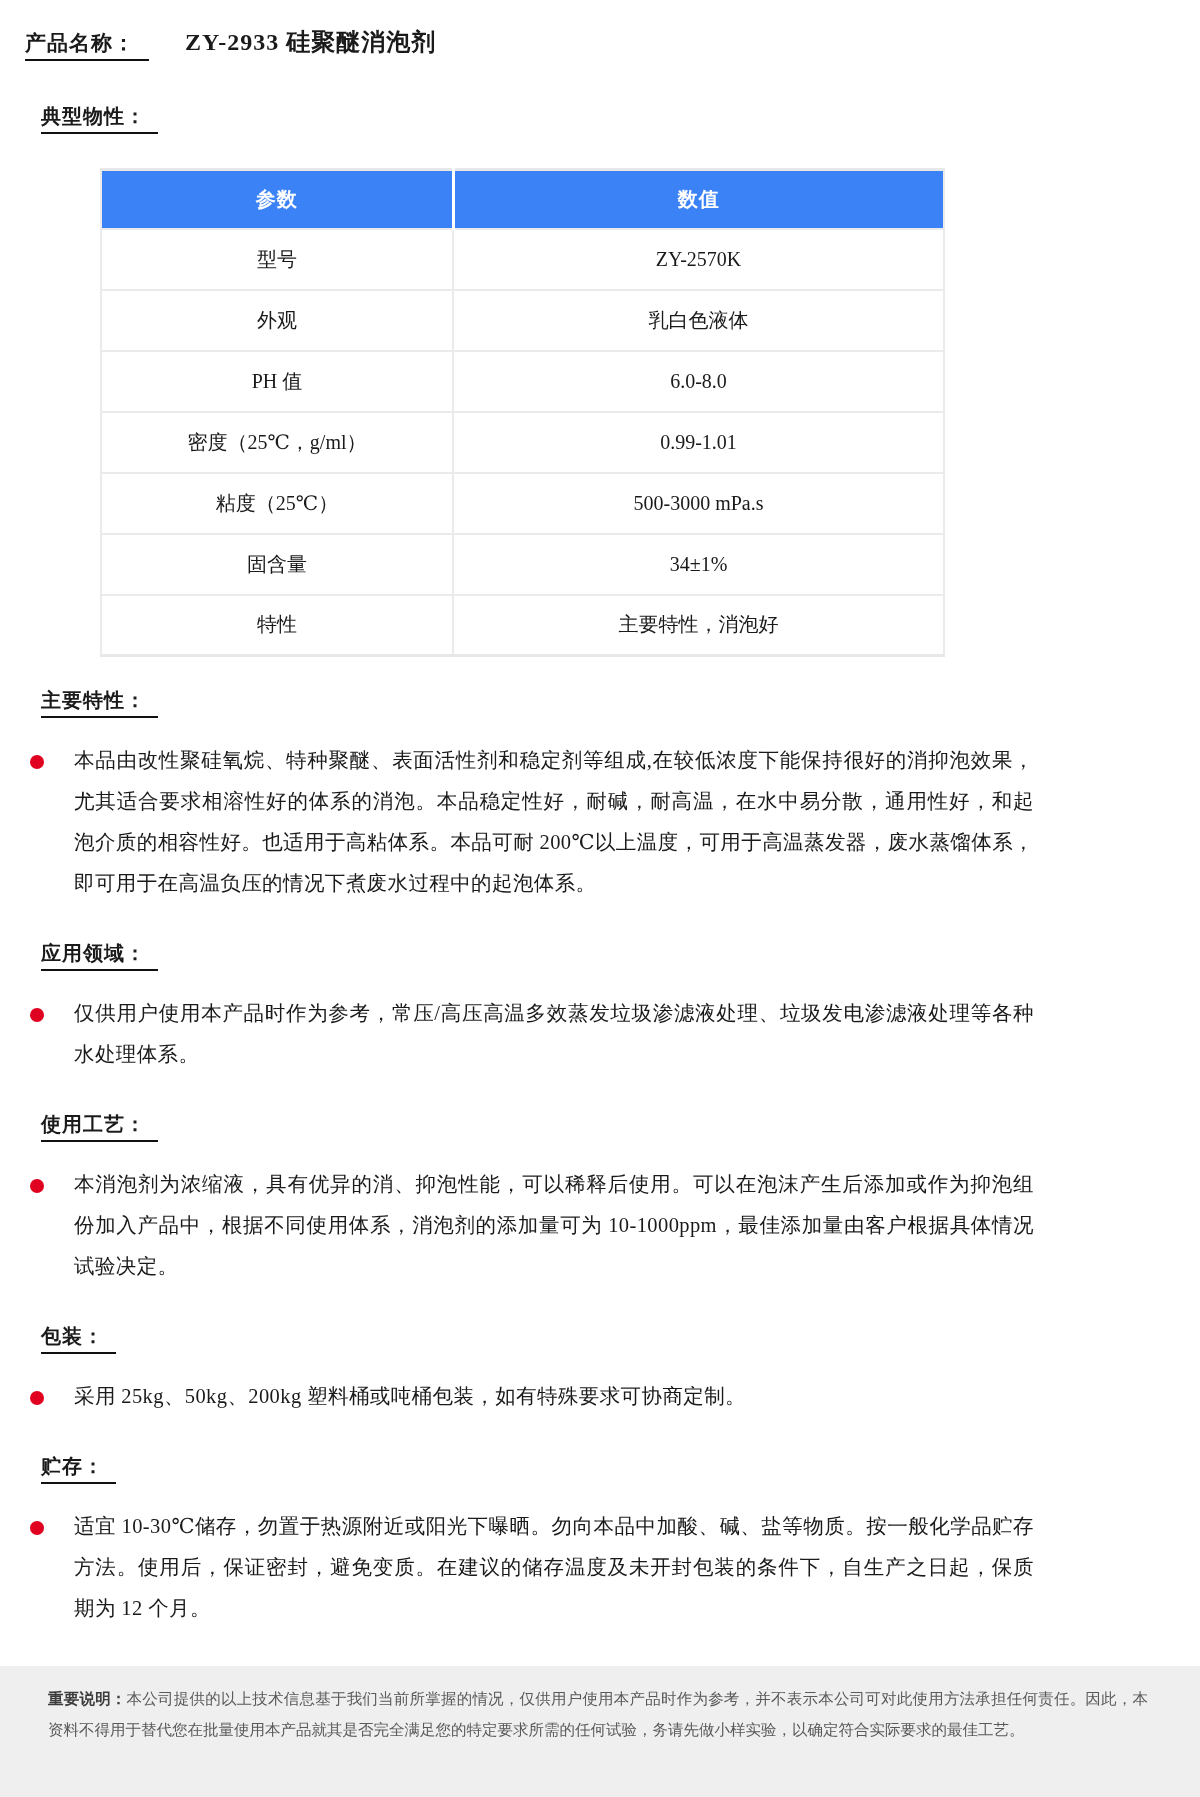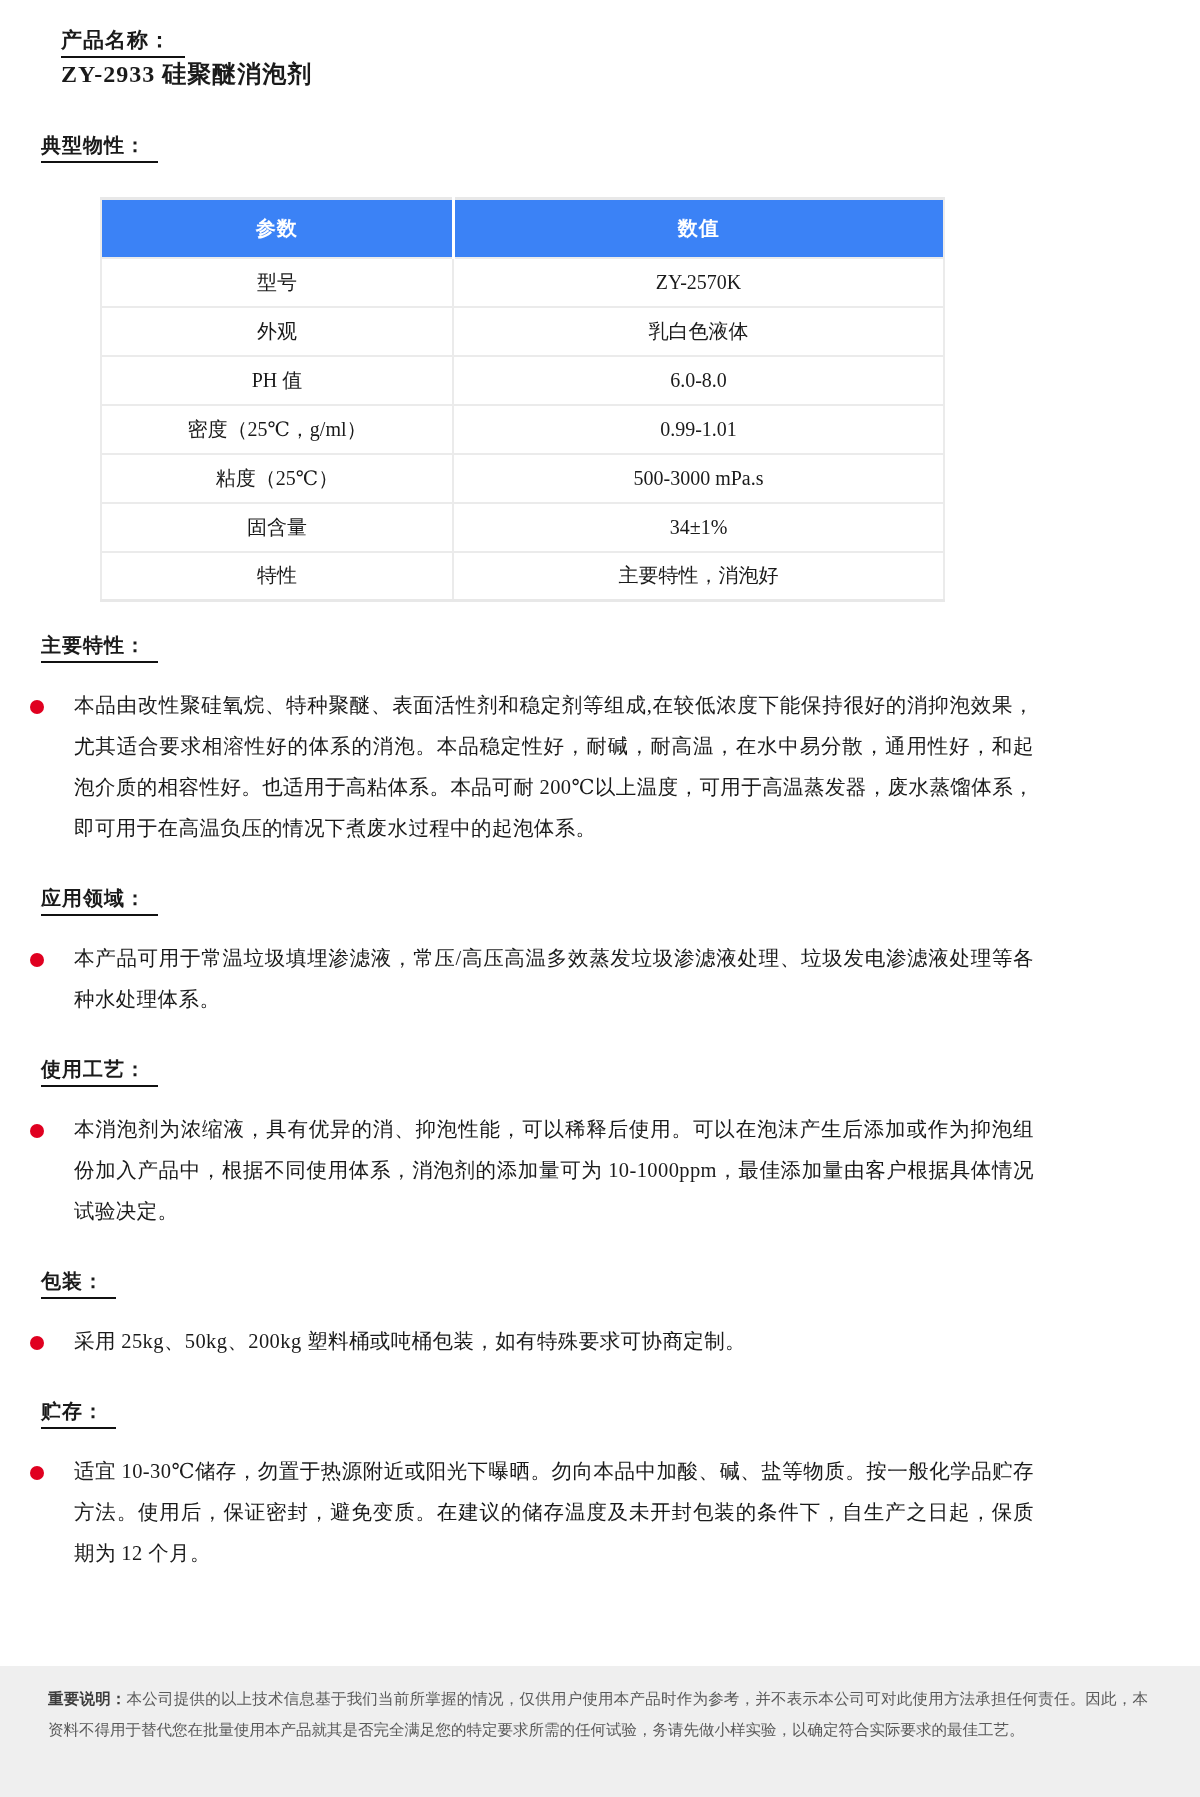--- a/index.html
+++ b/index.html
@@ -13,21 +13,20 @@
   }
   .page {
     padding: 26px 25px 0 25px;
   }
 
   
   .title-row {
     display: flex;
     align-items: baseline;
     margin-bottom: 42px;
-    flex-direction: column;
   }
   .title-label {
     font-size: 21px;
     font-weight: bold;
     border-bottom: 2px solid #111;
     padding-right: 14px;
     padding-bottom: 2px;
     letter-spacing: 1px;
   }
   .title-product {
@@ -70,21 +69,21 @@
     height: 59px;
     text-align: center;
     vertical-align: middle;
     border-top: 3px solid #e8e8e8;
     letter-spacing: 1px;
   }
   table.props th:first-child { border-right: 3px solid #ffffff; }
   table.props td {
     background: #ffffff;
     font-size: 20px;
-    height: 49px;
+    height: 61px;
     text-align: center;
     vertical-align: middle;
     border: 2px solid #ebebeb;
   }
   table.props { border-left: 2px solid #ebebeb; border-right: 2px solid #ebebeb; border-bottom: 3px solid #e8e8e8; }
 
   
   .bullet {
     display: flex;
     align-items: flex-start;
@@ -191,21 +190,21 @@
     <div class="bullet">
       <span class="dot"></span>
       <p class="bullet-text">本品由改性聚硅氧烷、特种聚醚、表面活性剂和稳定剂等组成,在较低浓度下能保持很好的消抑泡效果，尤其适合要求相溶性好的体系的消泡。本品稳定性好，耐碱，耐高温，在水中易分散，通用性好，和起泡介质的相容性好。也适用于高粘体系。本品可耐 200℃以上温度，可用于高温蒸发器，废水蒸馏体系，即可用于在高温负压的情况下煮废水过程中的起泡体系。</p>
     </div>
   </div>
 
   <div class="sec">
     <span class="section-title">应用领域：</span>
     <div class="bullet">
       <span class="dot"></span>
-      <p class="bullet-text">本产品可用于常温垃圾填埋渗滤液，常压/高压高温多效蒸发垃圾渗滤液处理、垃圾发电渗滤液处理等各种水处理体系。</p>
+      <p class="bullet-text">仅供用户使用本产品时作为参考，常压/高压高温多效蒸发垃圾渗滤液处理、垃圾发电渗滤液处理等各种水处理体系。</p>
     </div>
   </div>
 
   <div class="sec">
     <span class="section-title">使用工艺：</span>
     <div class="bullet">
       <span class="dot"></span>
       <p class="bullet-text">本消泡剂为浓缩液，具有优异的消、抑泡性能，可以稀释后使用。可以在泡沫产生后添加或作为抑泡组份加入产品中，根据不同使用体系，消泡剂的添加量可为 10-1000ppm，最佳添加量由客户根据具体情况试验决定。</p>
     </div>
   </div>

